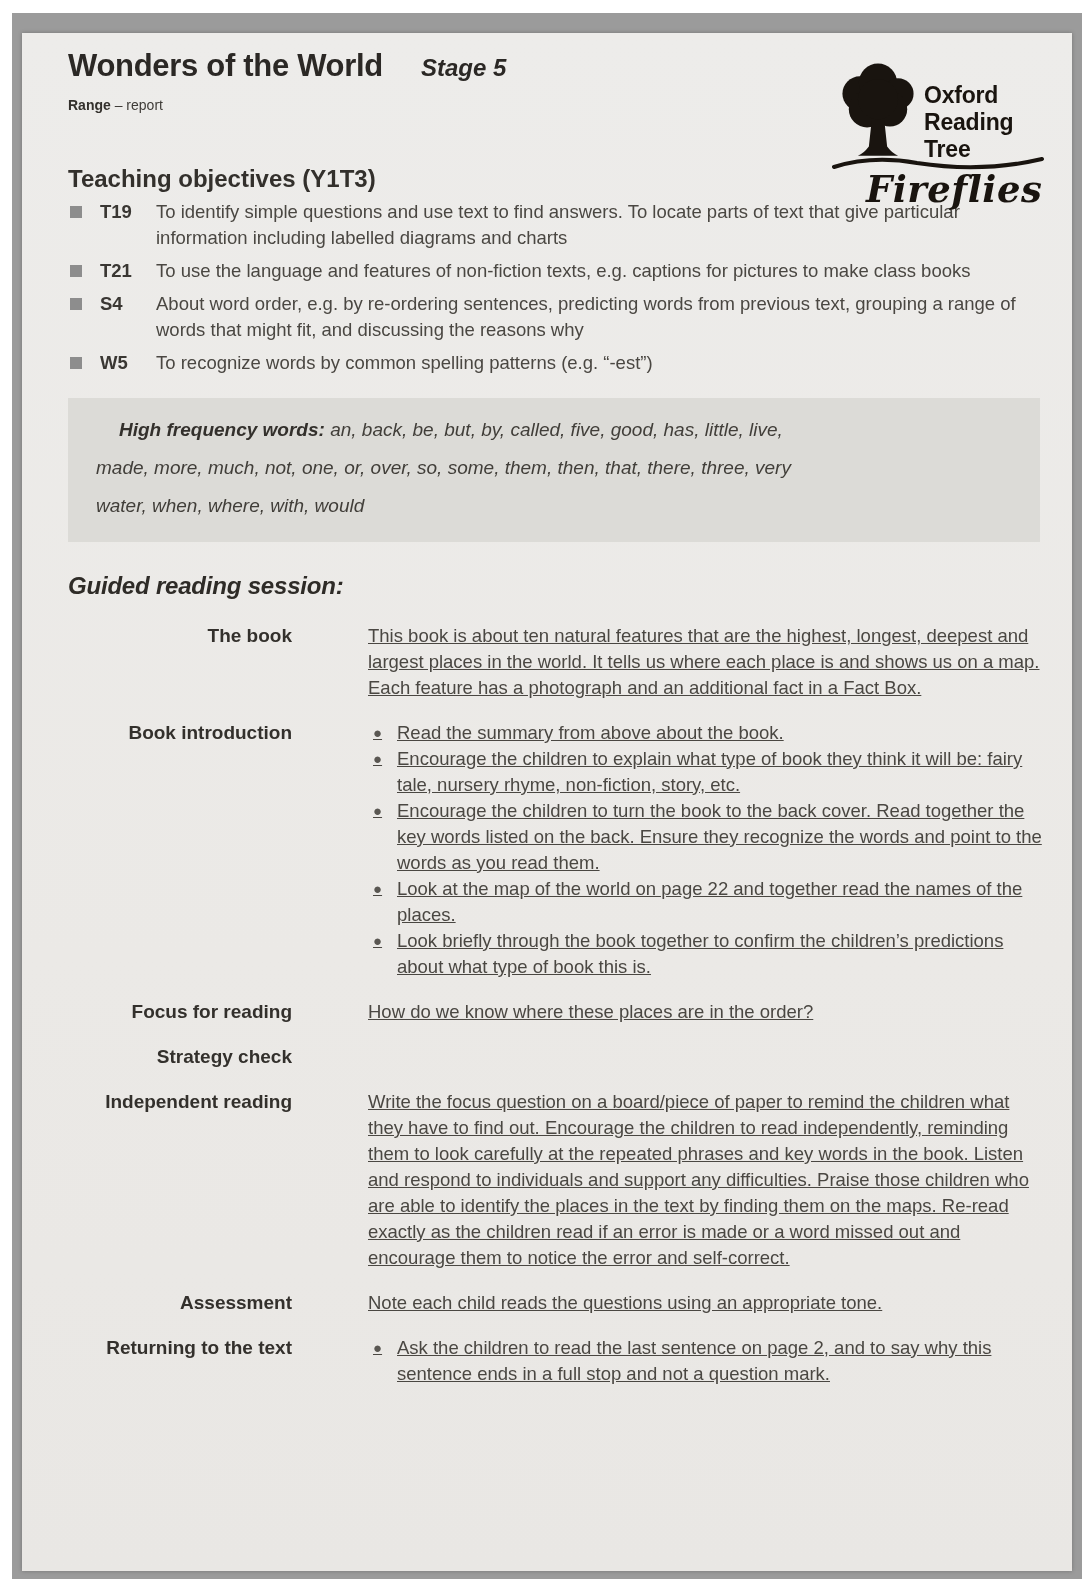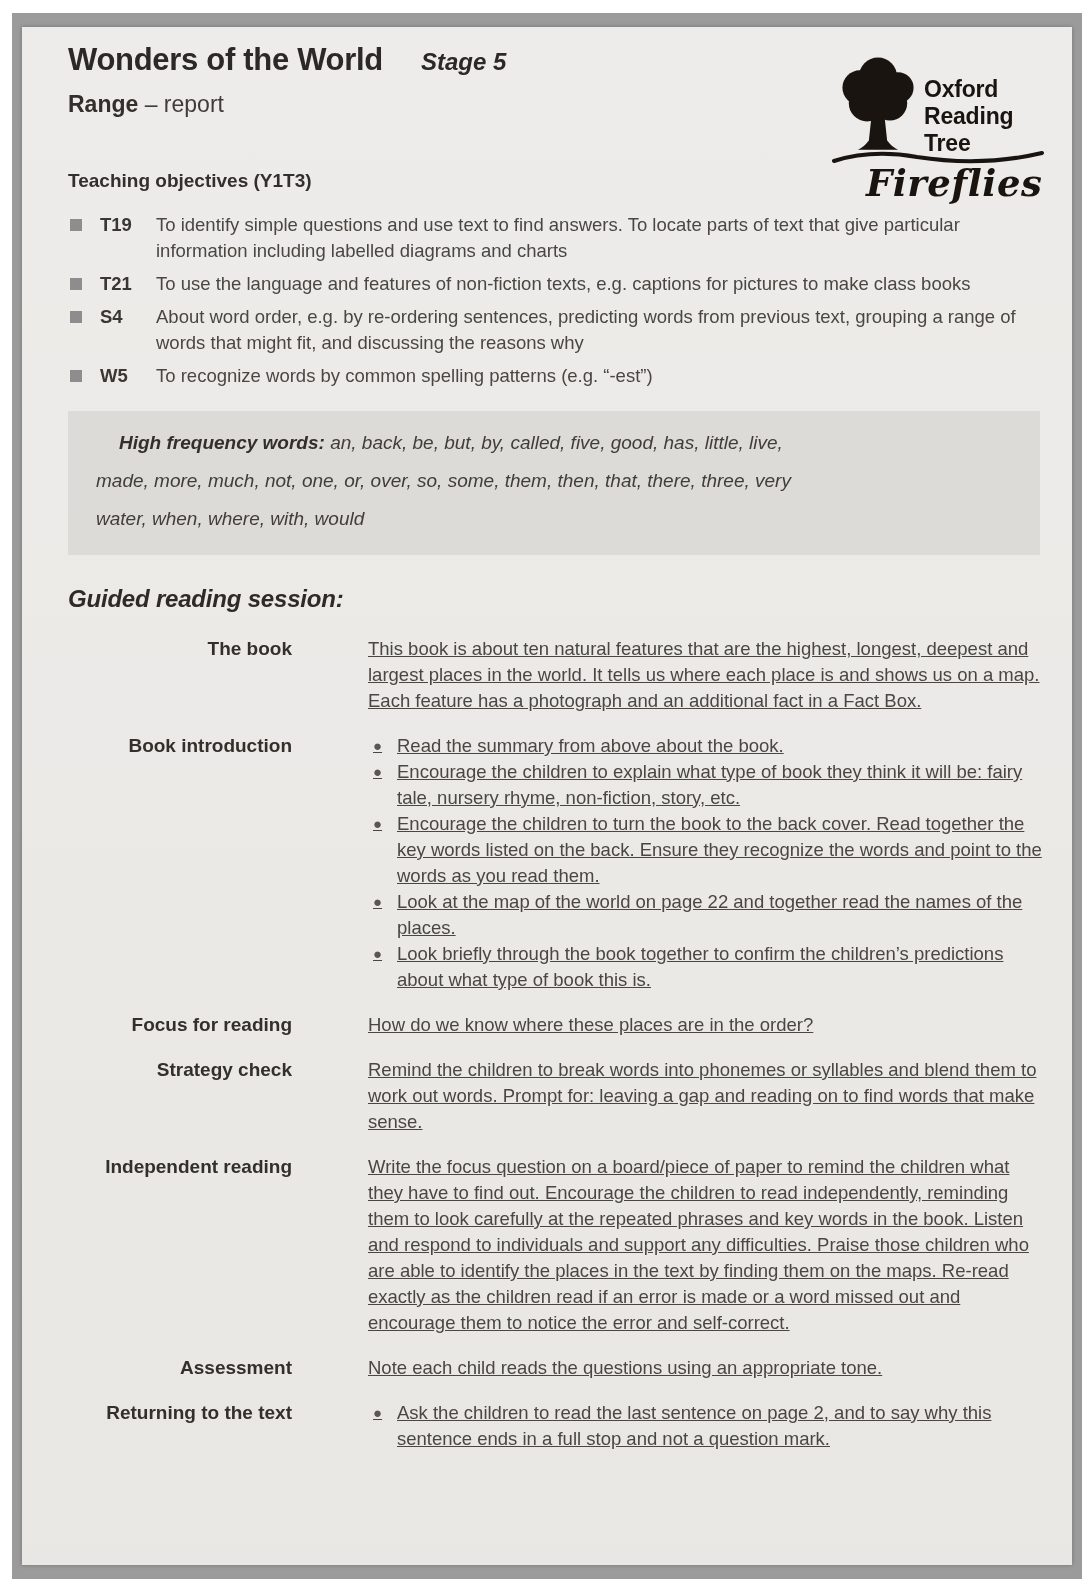--- a/index.html
+++ b/index.html
@@ -1,41 +1,41 @@
 <!DOCTYPE html>
 <html><head>
 <meta charset="utf-8">
 <style>
   html,body{margin:0;padding:0;background:#ffffff;}
   body{width:1088px;height:1590px;position:relative;overflow:hidden;
        font-family:"Liberation Sans",sans-serif;}
   .frame{position:absolute;left:12px;top:13px;width:1070px;height:1566px;background:#9b9b9b;}
-  .page{position:absolute;left:22px;top:27px;width:1050px;height:1538px;
+  .page{position:absolute;left:22px;top:33px;width:1050px;height:1538px;
         background:linear-gradient(180deg,#edecea 0%,#ebe9e6 60%,#e9e7e4 100%);
         box-shadow:0 0 4px rgba(0,0,0,.25);}
   .content{position:absolute;left:46px;top:14px;width:976px;color:#47443f;}
 
   
   .title-row{margin:0;padding:0;}
   .doc-title{display:inline;font-size:31px;font-weight:bold;color:#2b2825;letter-spacing:-.3px;}
   .doc-stage{display:inline;font-size:24px;font-weight:bold;font-style:italic;color:#2b2825;margin-left:38px;}
-  .range-line{margin:13px 0 0 0;font-size:23px;color:#3f3c38;}
+  .range-line{margin:13px 0 0 0;font-size:14px;color:#3f3c38;}
   .range-line b{color:#33302c;}
 
   
   .logo{position:absolute;right:28px;top:26px;width:212px;height:150px;}
   .logo-top{display:flex;align-items:flex-end;}
   .tree{width:92px;height:104px;flex:0 0 auto;}
   .ort-text{font-weight:bold;font-size:23px;line-height:27px;color:#19140f;padding-top:12px;letter-spacing:-.2px;}
   .swoosh{position:absolute;left:0;top:92px;width:212px;height:26px;}
   .fireflies{position:absolute;left:34px;top:108px;font-family:"DejaVu Serif",serif;
              font-style:italic;font-weight:bold;font-size:37px;color:#19140f;letter-spacing:.5px;}
 
   
-  .obj-heading{margin:52px 0 20px 0;font-size:19px;font-weight:bold;color:#33302c;}
+  .obj-heading{margin:52px 0 6px 0;font-size:24px;font-weight:bold;color:#33302c;}
   .obj-row{display:flex;align-items:flex-start;margin-bottom:7px;font-size:18.5px;line-height:26px;}
   .sq{flex:0 0 12px;width:12px;height:12px;background:#8d8d8d;margin:7px 18px 0 2px;}
   .code{flex:0 0 56px;font-weight:bold;color:#3a3733;}
   .otext{flex:1;color:#4a4742;}
 
   
   .hfbox{margin:22px 0 0 0;background:#dcdbd7;padding:13px 30px 17px 28px;width:914px;}
   .hfline{font-style:italic;font-size:19px;line-height:38px;color:#413e39;}
   .hfline b{font-style:italic;color:#33302c;margin-left:23px;}
 
@@ -127,23 +127,20 @@
           </div>
         </div>
         <div class="section">
           <div class="sec-label">Focus for reading</div>
           <div class="sec-body">
             <p>How do we know where these places are in the order?</p>
           </div>
         </div>
         <div class="section">
           <div class="sec-label">Strategy check</div>
-          <div class="sec-body">
-            <p>Remind the children to break words into phonemes or syllables and blend them to work out words. Prompt for: leaving a gap and reading on to find words that make sense.</p>
-          </div>
         </div>
         <div class="section">
           <div class="sec-label">Independent reading</div>
           <div class="sec-body">
             <p>Write the focus question on a board/piece of paper to remind the children what they have to find out. Encourage the children to read independently, reminding them to look carefully at the repeated phrases and key words in the book. Listen and respond to individuals and support any difficulties. Praise those children who are able to identify the places in the text by finding them on the maps. Re-read exactly as the children read if an error is made or a word missed out and encourage them to notice the error and self-correct.</p>
           </div>
         </div>
         <div class="section">
           <div class="sec-label">Assessment</div>
           <div class="sec-body">

